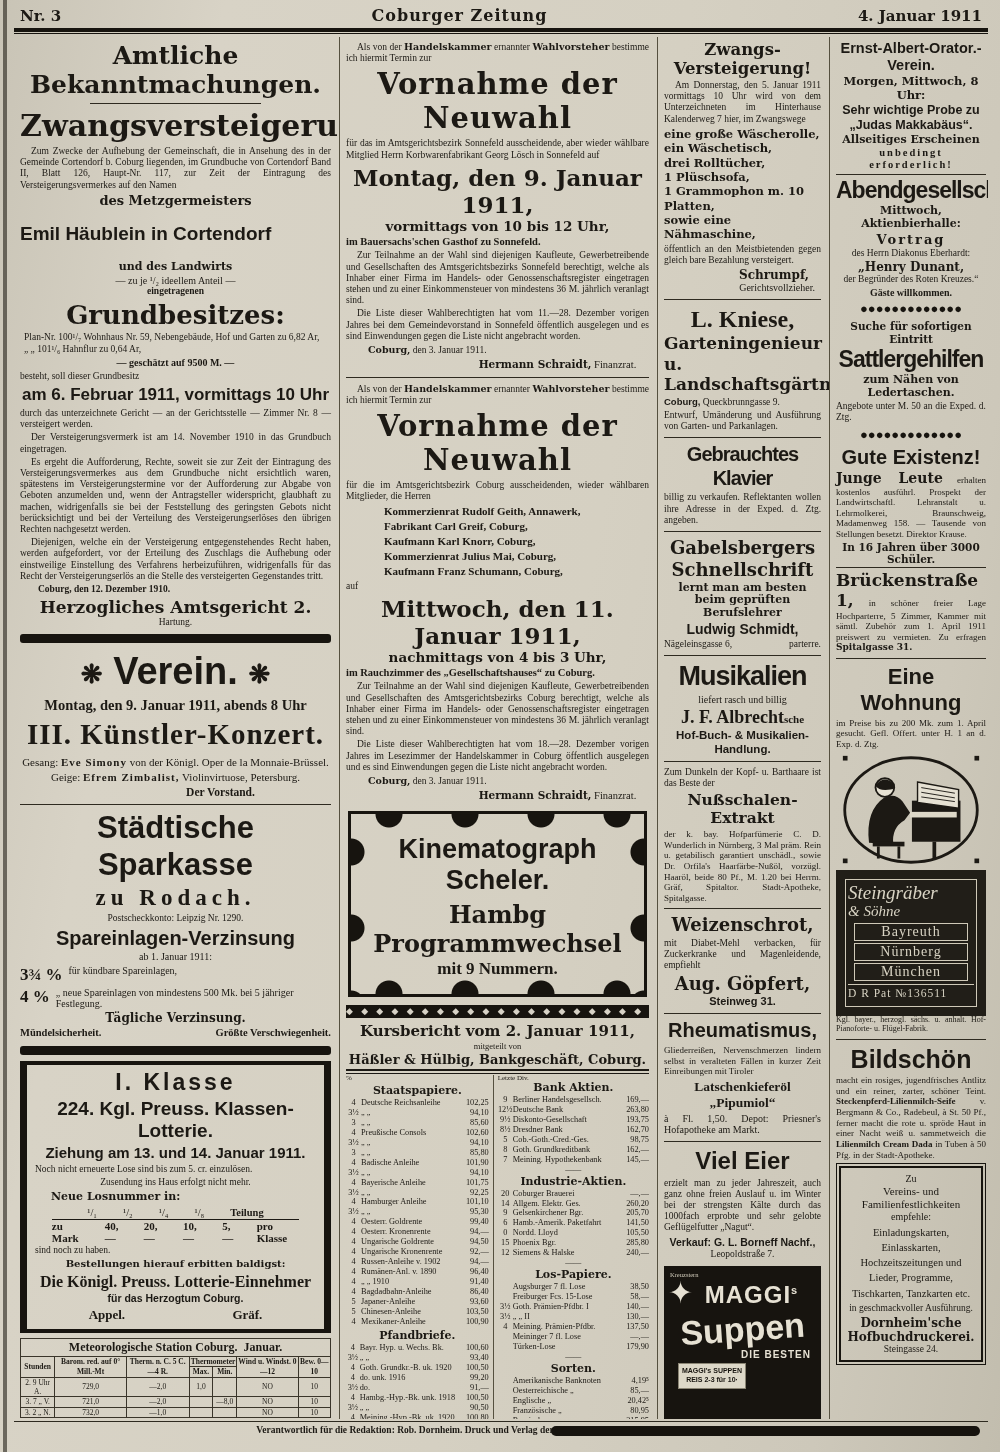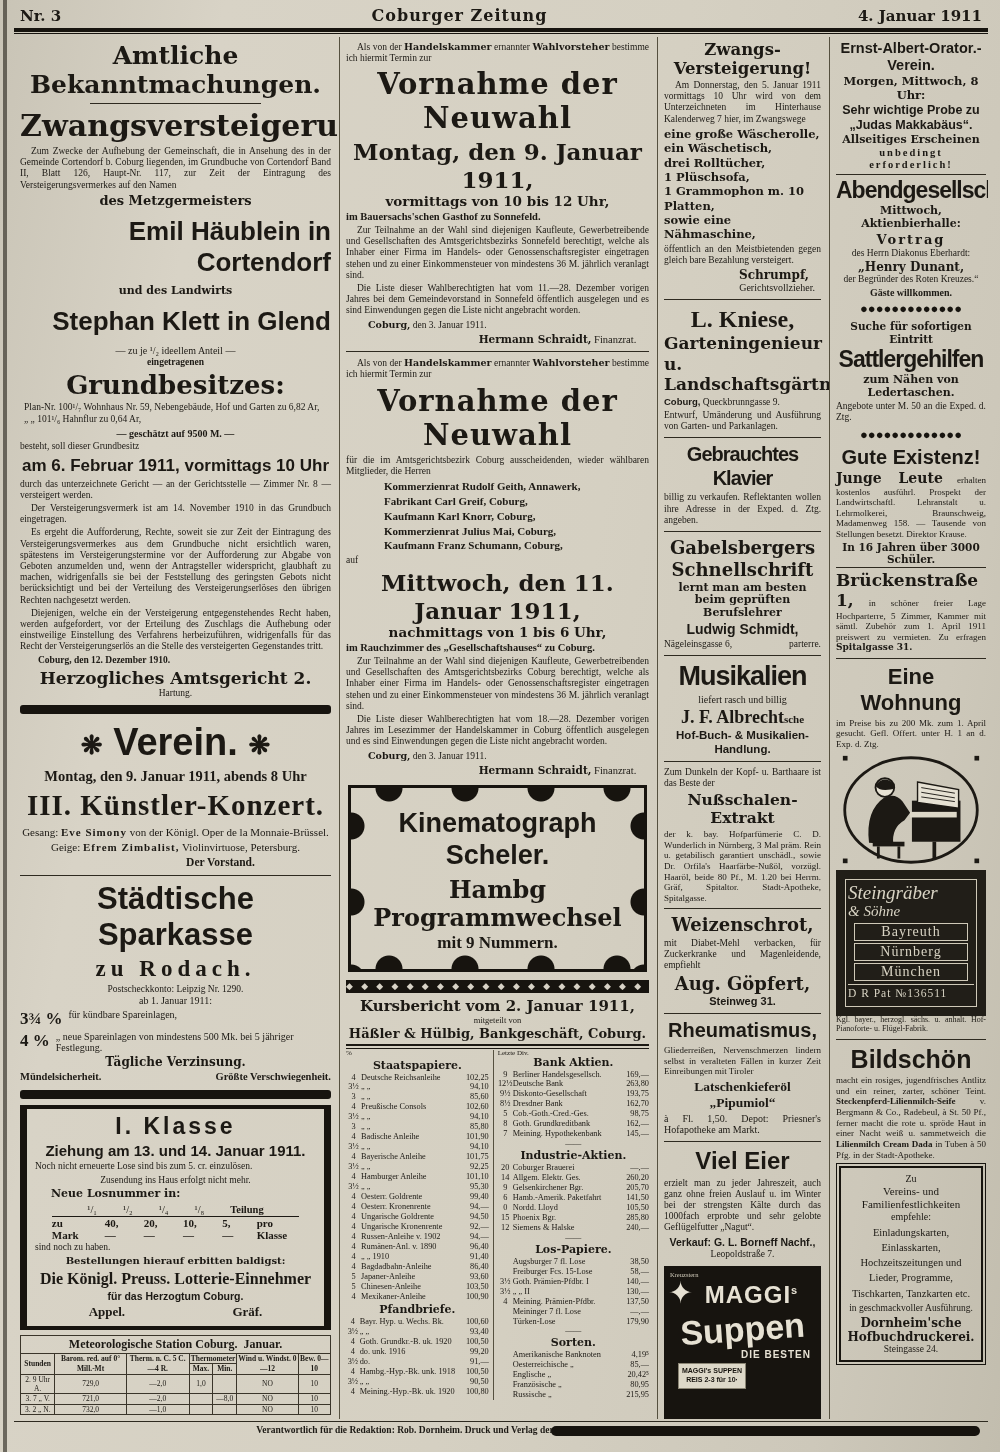--- a/index.html
+++ b/index.html
@@ -23,21 +23,21 @@
   .ctr{text-align:center;}
   .rt{text-align:right;}
   .b{font-weight:bold;}
   .frak{font-family:"DejaVu Serif",serif;font-weight:bold;}
   .rule{border:none;border-top:1px solid #2e2a20;margin:5px 0;}
   .rule.short{width:55%;margin:4px auto;}
   .bar{height:9px;background:#17140f;border-radius:3px;margin:6px 0;}
   .h-amtliche{font-size:25px;text-align:center;margin:2px 0 0;}
   .h-zv{font-size:30px;text-align:center;margin:4px 0 3px;}
   .h-mid{font-size:13px;}
-  .h-name{font-size:26px;text-align:right;margin:8px 0;font-family:"Liberation Sans",sans-serif;font-weight:bold;}
+  .h-name{font-size:19px;text-align:left;margin:15px 0;font-family:"Liberation Sans",sans-serif;font-weight:bold;}
   .h-grund{font-size:26px;text-align:center;margin:2px 0;}
   .h-termin{font-size:17px;text-align:center;font-family:"Liberation Sans",sans-serif;font-weight:bold;margin:3px 0;}
   .h-gericht{font-size:17px;text-align:center;margin:2px 0 0;}
   .plan{font-size:9.5px;margin:1px 0;padding-left:4px;}
   .verein-line{font-size:38px;text-align:center;font-family:"Liberation Sans",sans-serif;font-weight:bold;margin:2px 0;}
   .verein-line .fl{font-size:26px;vertical-align:middle;}
   .h-datline{font-size:14.5px;text-align:center;font-weight:bold;margin:3px 0;}
   .h-konzert{font-size:29px;text-align:center;font-weight:bold;margin:2px 0 4px;letter-spacing:1px;}
   .cast{font-size:11px;margin:2px 0;text-align:center;}
   .cast .nm{font-weight:bold;letter-spacing:1px;}
@@ -155,21 +155,20 @@
   <div class="cols">
 
     <div class="col">
       <h1 class="h-amtliche frak">Amtliche Bekanntmachungen.</h1>
       <hr class="rule short">
       <h2 class="h-zv frak">Zwangsversteigerung.</h2>
       <p class="ind">Zum Zwecke der Aufhebung der Gemeinschaft, die in Ansehung des in der Gemeinde Cortendorf b. Coburg liegenden, im Grundbuche von Cortendorf Band II, Blatt 126, Haupt-Nr. 117, zur Zeit der Eintragung des Versteigerungsvermerkes auf den Namen</p>
       <p class="ctr b h-mid frak">des Metzgermeisters</p>
       <p class="h-name">Emil Häublein in Cortendorf</p>
       <p class="ctr b frak" style="font-size:11px;margin:0;">und des Landwirts</p>
-      <p class="h-name">Stephan Klett in Glend</p>
       <p class="ctr" style="font-size:10px;margin:1px 0 0;">— zu je ¹/₂ ideellem Anteil —</p>
       <p class="ctr b" style="font-size:9.5px;margin:0;">eingetragenen</p>
       <h2 class="h-grund frak">Grundbesitzes:</h2>
       <p class="plan">Plan-Nr. 100¹/₇  Wohnhaus Nr. 59, Nebengebäude, Hof und Garten zu 6,82 Ar,</p>
       <p class="plan">„   „   101¹/₆  Hahnflur zu 0,64 Ar,</p>
       <p class="ctr b" style="font-size:10px;">— geschätzt auf 9500 M. —</p>
       <p>besteht, soll dieser Grundbesitz</p>
       <p class="h-termin">am 6. Februar 1911, vormittags 10 Uhr</p>
       <p>durch das unterzeichnete Gericht — an der Gerichtsstelle — Zimmer Nr. 8 — versteigert werden.</p>
       <p class="ind">Der Versteigerungsvermerk ist am 14. November 1910 in das Grundbuch eingetragen.</p>
@@ -184,38 +183,40 @@
       <p class="h-datline">Montag, den 9. Januar 1911, abends 8 Uhr</p>
       <p class="h-konzert">III. Künstler-Konzert.</p>
       <p class="cast"><span>Gesang:</span> <span class="nm">Eve Simony</span> <span>von der Königl. Oper de la Monnaie-Brüssel.</span></p>
       <p class="cast"><span>Geige:</span> <span class="nm">Efrem Zimbalist,</span> <span>Violinvirtuose, Petersburg.</span></p>
       <p class="ctr b" style="font-size:11.5px;padding-left:90px;">Der Vorstand.</p>
       <hr class="rule">
 
       <p class="h-spark1">Städtische Sparkasse</p>
       <p class="h-spark2">zu Rodach.</p>
       <p class="ctr" style="font-size:9.5px;margin:0;">Postscheckkonto: Leipzig Nr. 1290.</p>
+      <p class="h-spark3">Spareinlagen-Verzinsung</p>
       <p class="ctr" style="font-size:10px;margin:0;">ab 1. Januar 1911:</p>
       <div class="ratewrap">
           <span class="pct">3¾ %</span>
           <span>für kündbare Spareinlagen,</span>
         </div>
       <div class="ratewrap">
           <span class="pct">4 %</span>
           <span>„ neue Spareinlagen von mindestens 500 Mk. bei 5 jähriger Festlegung.</span>
         </div>
       <p class="ctr b frak" style="font-size:12px;">Tägliche Verzinsung.</p>
       <p style="display:flex;justify-content:space-between;font-weight:bold;font-size:10.5px;">
           <span>Mündelsicherheit.</span>
           <span>Größte Verschwiegenheit.</span>
         </p>
       <div class="bar"></div>
 
       <div class="lotbox">
         <p class="h-lot1">I. Klasse</p>
+        <p class="h-lot2">224. Kgl. Preuss. Klassen-Lotterie.</p>
         <p class="h-lot3">Ziehung am 13. und 14. Januar 1911.</p>
         <p style="font-size:9.5px;">Noch nicht erneuerte Lose sind bis zum 5. cr. einzulösen.</p>
         <p class="ctr" style="font-size:9.5px;">Zusendung ins Haus erfolgt nicht mehr.</p>
         <p class="b frak" style="font-size:11px;margin:2px 0 0 16px;">Neue Losnummer in:</p>
         <div class="fracline">
           <span>¹/₁</span>
             <span>¹/₂</span>
             <span>¹/₄</span>
             <span>¹/₈</span>
             <span class="b">Teilung</span>
@@ -282,20 +283,21 @@
               <td class="c5">NO</td>
               <td class="c6">10</td>
             </tr>
           </tbody>
       </table>
     </div>
 
     <div class="col">
       <p class="ind"><span>Als von der </span><span class="b frak">Handelskammer</span><span> ernannter </span><span class="b frak">Wahlvorsteher</span><span> bestimme ich hiermit Termin zur</span></p>
       <h2 class="h-neuwahl frak">Vornahme der Neuwahl</h2>
+      <p>für das im Amtsgerichtsbezirk Sonnefeld ausscheidende, aber wieder wählbare Mitglied Herrn Korbwarenfabrikant Georg Lösch in Sonnefeld auf</p>
       <p class="h-wahltag frak">Montag, den 9. Januar 1911,</p>
       <p class="h-wahlzeit frak">vormittags von 10 bis 12 Uhr,</p>
       <p class="ortline">im Bauersachs'schen Gasthof zu Sonnefeld.</p>
       <p class="ind">Zur Teilnahme an der Wahl sind diejenigen Kaufleute, Gewerbetreibende und Gesellschaften des Amtsgerichtsbezirks Sonnefeld berechtigt, welche als Inhaber einer Firma im Handels- oder Genossenschaftsregister eingetragen stehen und zu einer Einkommensteuer von mindestens 36 M. jährlich veranlagt sind.</p>
       <p class="ind">Die Liste dieser Wahlberechtigten hat vom 11.—28. Dezember vorigen Jahres bei dem Gemeindevorstand in Sonnefeld öffentlich ausgelegen und es sind Einwendungen gegen die Liste nicht angebracht worden.</p>
       <p style="padding-left:22px;"><span class="b frak">Coburg,</span><span> den 3. Januar 1911.</span></p>
       <p class="ctr" style="padding-left:120px;font-size:10.5px;"><span class="b frak">Hermann Schraidt,</span><span> Finanzrat.</span></p>
       <hr class="rule">
 
       <p class="ind"><span>Als von der </span><span class="b frak">Handelskammer</span><span> ernannter </span><span class="b frak">Wahlvorsteher</span><span> bestimme ich hiermit Termin zur</span></p>
@@ -303,21 +305,21 @@
       <p>für die im Amtsgerichtsbezirk Coburg ausscheidenden, wieder wählbaren Mitglieder, die Herren</p>
       <div class="namelist">
         <div>Kommerzienrat Rudolf Geith, Annawerk,</div>
         <div>Fabrikant Carl Greif, Coburg,</div>
         <div>Kaufmann Karl Knorr, Coburg,</div>
         <div>Kommerzienrat Julius Mai, Coburg,</div>
         <div>Kaufmann Franz Schumann, Coburg,</div>
       </div>
       <p style="margin:0;">auf</p>
       <p class="h-wahltag frak">Mittwoch, den 11. Januar 1911,</p>
-      <p class="h-wahlzeit frak">nachmittags von 1 bis 6 Uhr,</p>
+      <p class="h-wahlzeit frak">nachmittags von 4 bis 3 Uhr,</p>
       <p class="ortline">im Rauchzimmer des „Gesellschaftshauses“ zu Coburg.</p>
       <p class="ind">Zur Teilnahme an der Wahl sind diejenigen Kaufleute, Gewerbetreibenden und Gesellschaften des Amtsgerichtsbezirks Coburg berechtigt, welche als Inhaber einer Firma im Handels- oder Genossenschaftsregister eingetragen stehen und zu einer Einkommensteuer von mindestens 36 M. jährlich veranlagt sind.</p>
       <p class="ind">Die Liste dieser Wahlberechtigten hat vom 18.—28. Dezember vorigen Jahres im Lesezimmer der Handelskammer in Coburg öffentlich ausgelegen und es sind Einwendungen gegen die Liste nicht angebracht worden.</p>
       <p style="padding-left:22px;"><span class="b frak">Coburg,</span><span> den 3. Januar 1911.</span></p>
       <p class="ctr" style="padding-left:120px;font-size:10.5px;margin:0;"><span class="b frak">Hermann Schraidt,</span><span> Finanzrat.</span></p>
 
       <div class="kino">
         <div class="scal top"></div>
         <div class="scal bot"></div>
         <div class="scalv l"></div>

